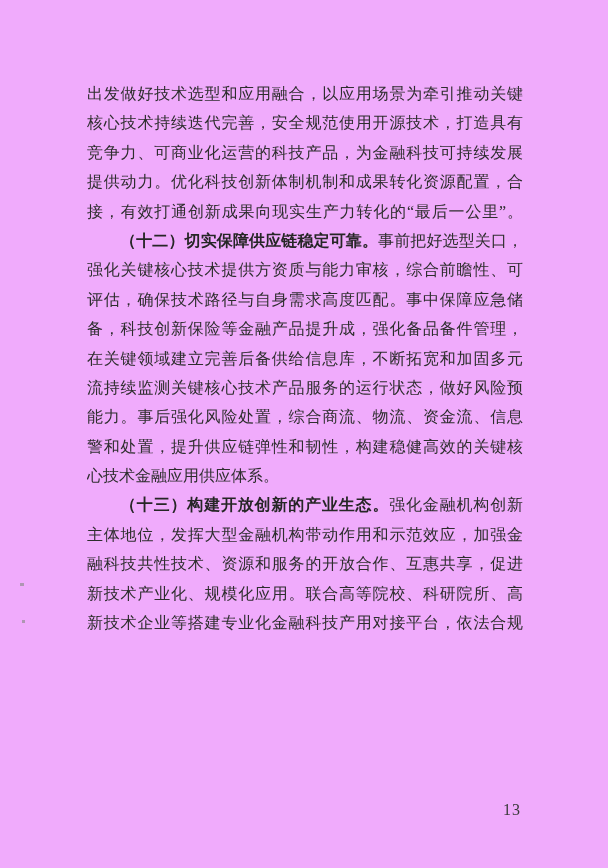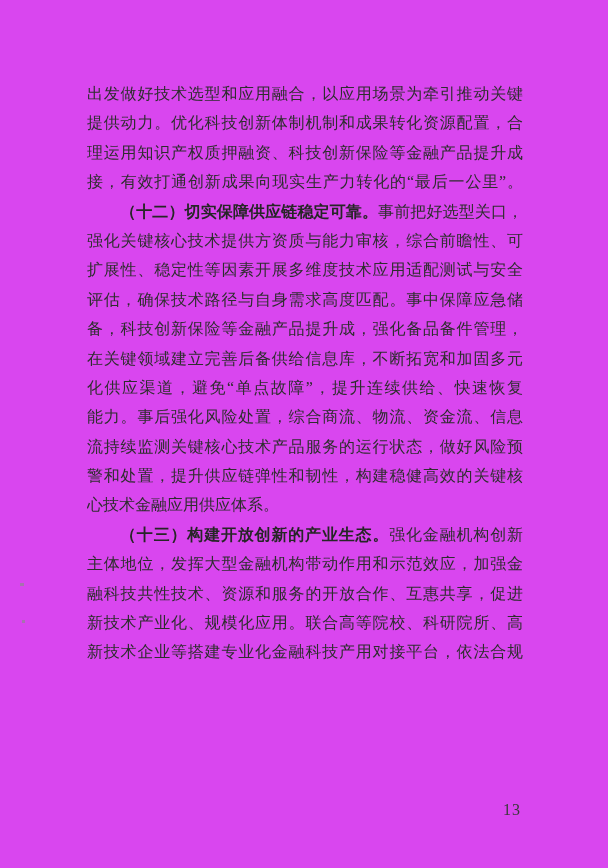--- a/index.html
+++ b/index.html
@@ -4,21 +4,21 @@
 <style>
   html, body {
     margin: 0;
     padding: 0;
     background: #ffffff;
   }
   .page {
     position: relative;
     width: 608px;
     height: 868px;
-    background: #d946ef;
+    background: #f0abfc;
     overflow: hidden;
     font-family: "Liberation Serif", "DejaVu Serif", serif;
   }
   .text-block {
     position: absolute;
     left: 87px;
     top: 79px;
     width: 436px;
   }
   .line {
@@ -57,32 +57,31 @@
   }
   .speck-1 { left: 20px; top: 583px; width: 4px; height: 3px; }
   .speck-2 { left: 22px; top: 620px; width: 3px; height: 3px; }
 </style>
 </head>
 <body>
 
 <div class="page">
   <div class="text-block" id="text-block">
       <div class="line">出发做好技术选型和应用融合，以应用场景为牵引推动关键</div>
+      <div class="line">核心技术持续迭代完善，安全规范使用开源技术，打造具有</div>
+      <div class="line">竞争力、可商业化运营的科技产品，为金融科技可持续发展</div>
       <div class="line">提供动力。优化科技创新体制机制和成果转化资源配置，合</div>
-      <div class="line">理运用知识产权质押融资、科技创新保险等金融产品提升成</div>
       <div class="line">接，有效打通创新成果向现实生产力转化的“最后一公里”。</div>
       <div class="line indent"><span class="heading">（十二）切实保障供应链稳定可靠。</span>事前把好选型关口，</div>
       <div class="line">强化关键核心技术提供方资质与能力审核，综合前瞻性、可</div>
-      <div class="line">扩展性、稳定性等因素开展多维度技术应用适配测试与安全</div>
       <div class="line">评估，确保技术路径与自身需求高度匹配。事中保障应急储</div>
       <div class="line">备，科技创新保险等金融产品提升成，强化备品备件管理，</div>
       <div class="line">在关键领域建立完善后备供给信息库，不断拓宽和加固多元</div>
-      <div class="line">化供应渠道，避免“单点故障”，提升连续供给、快速恢复</div>
+      <div class="line">流持续监测关键核心技术产品服务的运行状态，做好风险预</div>
       <div class="line">能力。事后强化风险处置，综合商流、物流、资金流、信息</div>
-      <div class="line">流持续监测关键核心技术产品服务的运行状态，做好风险预</div>
       <div class="line">警和处置，提升供应链弹性和韧性，构建稳健高效的关键核</div>
       <div class="line no-justify">心技术金融应用供应体系。</div>
       <div class="line indent"><span class="heading">（十三）构建开放创新的产业生态。</span>强化金融机构创新</div>
       <div class="line">主体地位，发挥大型金融机构带动作用和示范效应，加强金</div>
       <div class="line">融科技共性技术、资源和服务的开放合作、互惠共享，促进</div>
       <div class="line">新技术产业化、规模化应用。联合高等院校、科研院所、高</div>
       <div class="line">新技术企业等搭建专业化金融科技产用对接平台，依法合规</div>
     </div>
   <div class="speck speck-1"></div>
   <div class="speck speck-2"></div>

